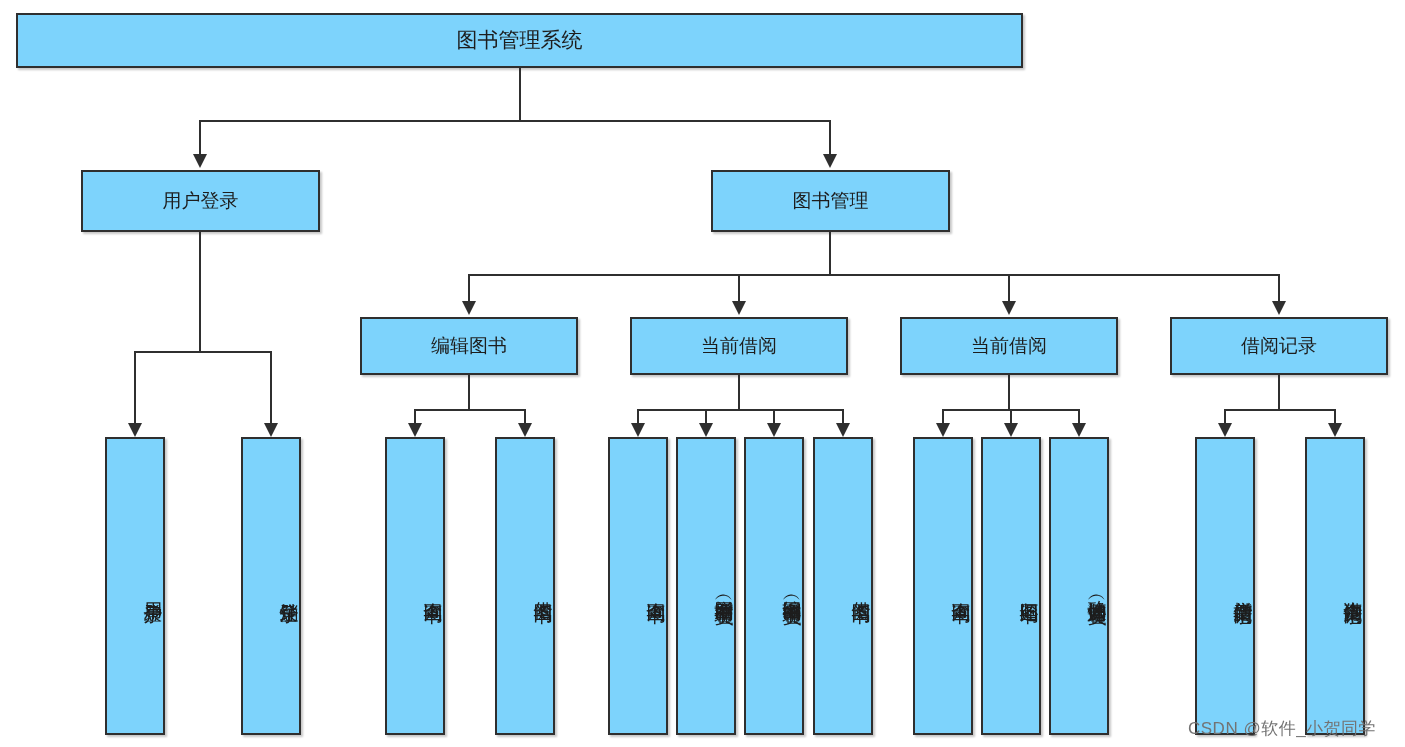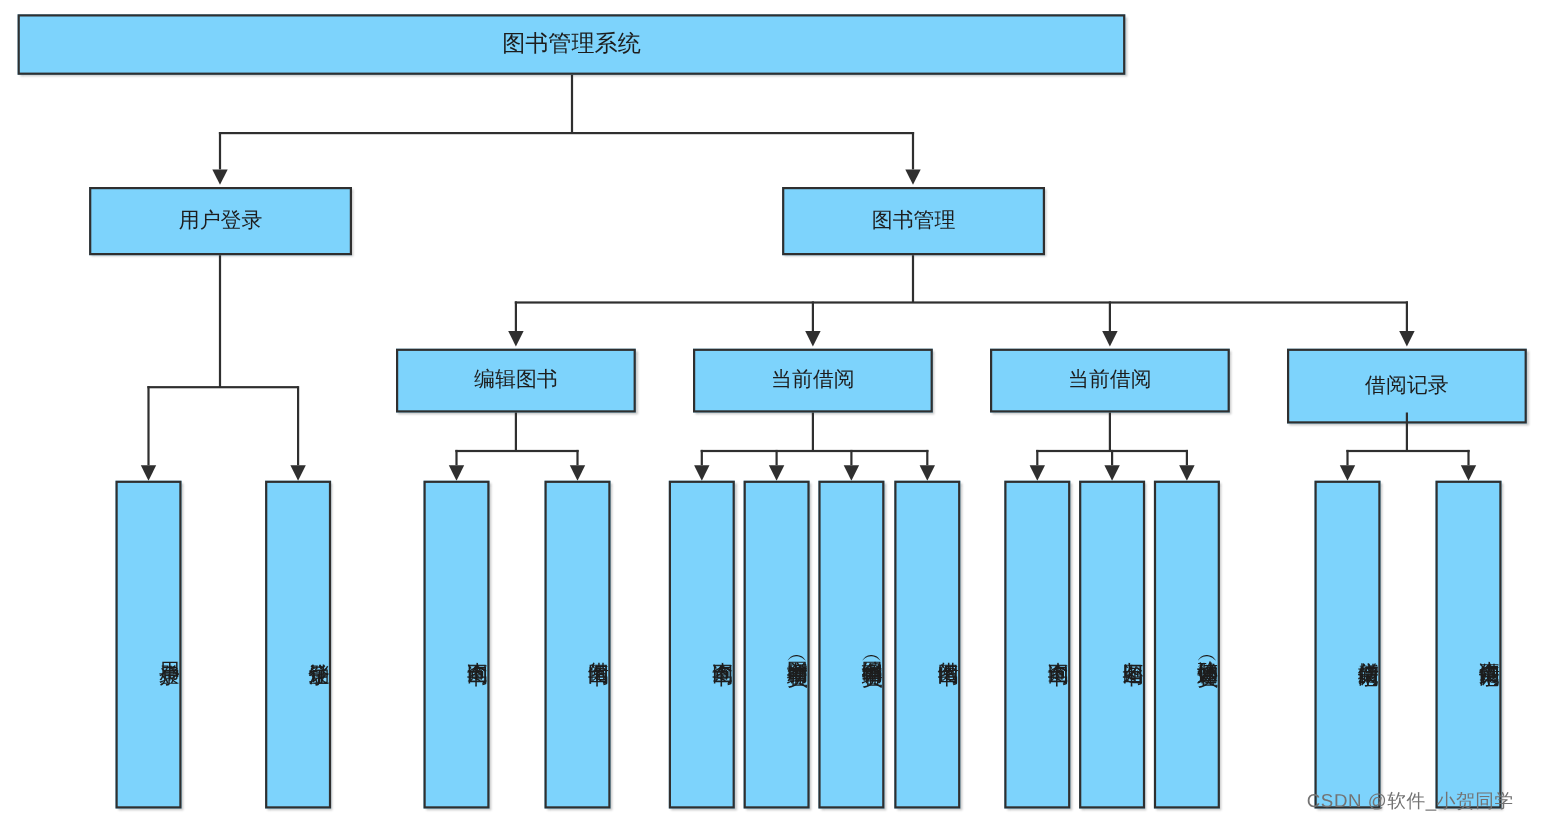--- a/index.html
+++ b/index.html
@@ -133,21 +133,21 @@
 
   <div class="node lvl2" style="left:360px; top:317px; width:218px; height:58px;">
     <span>编辑图书</span>
   </div>
   <div class="node lvl2" style="left:630px; top:317px; width:218px; height:58px;">
     <span>当前借阅</span>
   </div>
   <div class="node lvl2" style="left:900px; top:317px; width:218px; height:58px;">
     <span>当前借阅</span>
   </div>
-  <div class="node lvl2" style="left:1170px; top:317px; width:218px; height:68px;">
+  <div class="node lvl2" style="left:1170px; top:317px; width:218px; height:58px;">
     <span>借阅记录</span>
   </div>
 
   <div class="vline" style="left:468px; top:375px; width:2px; height:35px;"></div>
   <div class="hline" style="left:414px; top:409px; width:112px; height:2px;"></div>
   <div class="vline" style="left:414px; top:409px; width:2px; height:14px;"></div>
   <div class="arrow" style="left:408px; top:423px;"></div>
   <div class="vline" style="left:524px; top:409px; width:2px; height:14px;"></div>
   <div class="arrow" style="left:518px; top:423px;"></div>
 

